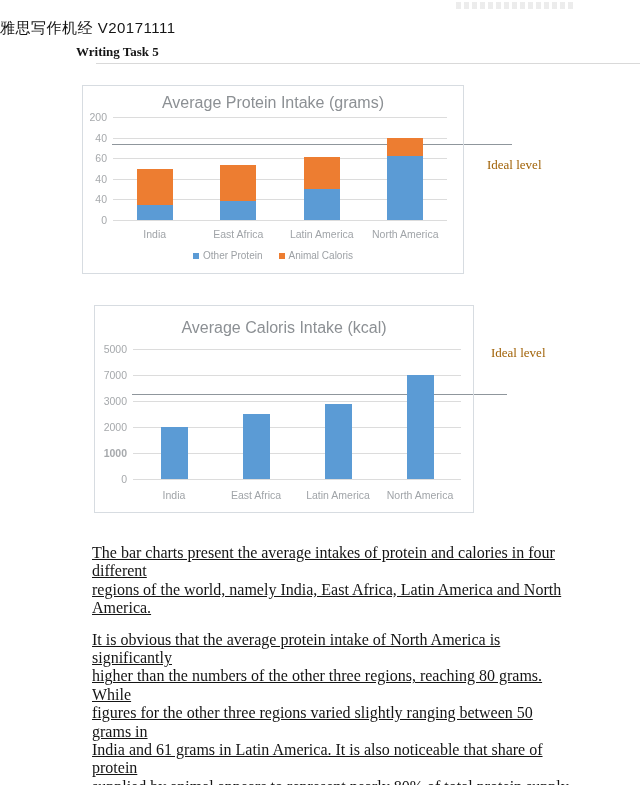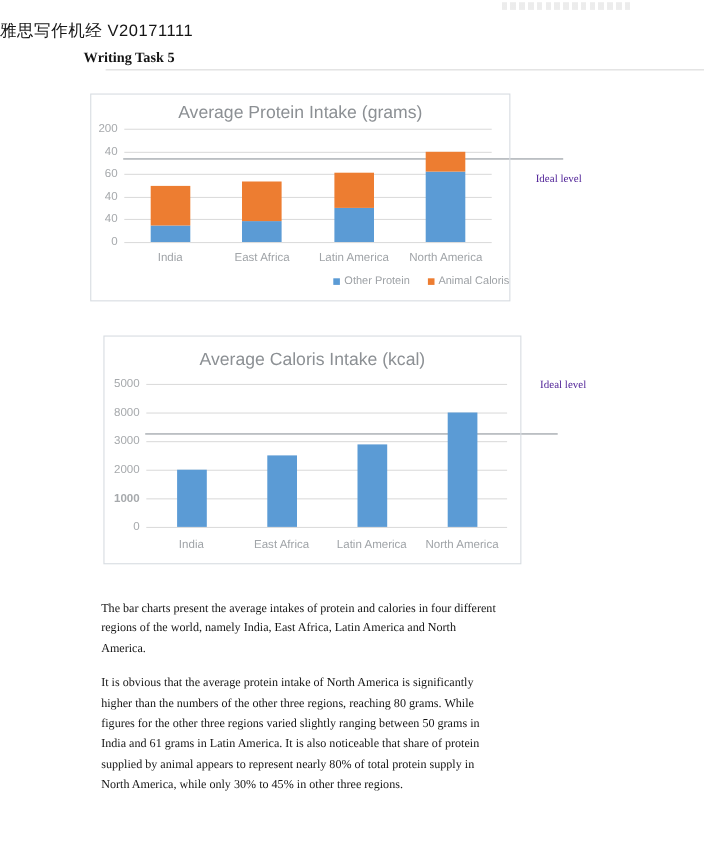--- a/index.html
+++ b/index.html
@@ -62,42 +62,43 @@
   }
   .bar-seg { position: absolute; }
   .cat-label {
     position: absolute; width: 90px;
     text-align: center;
     font-family: "Liberation Sans", sans-serif;
     font-size: 10.5px; color: #a0a4a8;
   }
   .legend {
     position: absolute; left: 0; width: 100%;
-    display: flex; justify-content: flex-end; gap: 16px;
+    display: flex; justify-content: center; gap: 16px;
     font-family: "Liberation Sans", sans-serif;
     font-size: 10px; color: #9da1a5;
   }
   .legend-item { display: flex; align-items: center; gap: 4px; }
   .legend-swatch { width: 6px; height: 6px; }
 
   .ideal-line { position: absolute; height: 1px; background: #8f969c; }
   .ideal-label {
     position: absolute;
     font-family: "Liberation Serif", serif;
-    font-size: 10px; color: #4c1d95;
+    font-size: 13px; color: #a16207;
   }
   #chart1 .ideal-label { left: 405px; top: 72px; }
   #chart2 .ideal-label { left: 397px; top: 40px; }
 
   
   .essay { position: absolute; left: 92px; top: 544px; width: 482px; }
   .essay p {
     margin: 0 0 13px 0;
-    font-size: 11px; line-height: 18.4px; color: #151515;
+    font-size: 16px; line-height: 18.4px; color: #151515;
     white-space: pre-line;
+    text-decoration: underline;
   }
 </style>
 </head>
 <body>
 
 <div class="page">
 
   <div class="watermark"></div>
 
   <h1 class="doc-title">雅思写作机经  V20171111</h1>
@@ -152,21 +153,21 @@
         <div class="chart-title" style="top: 13px;">Average Caloris Intake (kcal)</div>
         <div class="gridline" style="left: 38px; width: 328px; top: 173px;"></div>
         <div class="ytick" style="left: 0px; width: 32px; top: 167px;">0</div>
         <div class="gridline" style="left: 38px; width: 328px; top: 147px;"></div>
         <div class="ytick" style="left: 0px; width: 32px; top: 141px; font-weight: bold;">1000</div>
         <div class="gridline" style="left: 38px; width: 328px; top: 121px;"></div>
         <div class="ytick" style="left: 0px; width: 32px; top: 115px;">2000</div>
         <div class="gridline" style="left: 38px; width: 328px; top: 95px;"></div>
         <div class="ytick" style="left: 0px; width: 32px; top: 89px;">3000</div>
         <div class="gridline" style="left: 38px; width: 328px; top: 69px;"></div>
-        <div class="ytick" style="left: 0px; width: 32px; top: 63px;">8000</div>
+        <div class="ytick" style="left: 0px; width: 32px; top: 63px;">7000</div>
         <div class="gridline" style="left: 38px; width: 328px; top: 43px;"></div>
         <div class="ytick" style="left: 0px; width: 32px; top: 37px;">5000</div>
         <div class="bar-seg" style="left: 65.5px; top: 121px; width: 27px; height: 52px; background: rgb(91, 155, 213);"></div>
         <div class="cat-label" style="left: 34px; top: 183px;">India</div>
         <div class="bar-seg" style="left: 147.5px; top: 108px; width: 27px; height: 65px; background: rgb(91, 155, 213);"></div>
         <div class="cat-label" style="left: 116px; top: 183px;">East Africa</div>
         <div class="bar-seg" style="left: 229.5px; top: 97.6px; width: 27px; height: 75.4px; background: rgb(91, 155, 213);"></div>
         <div class="cat-label" style="left: 198px; top: 183px;">Latin America</div>
         <div class="bar-seg" style="left: 311.5px; top: 69px; width: 27px; height: 104px; background: rgb(91, 155, 213);"></div>
         <div class="cat-label" style="left: 280px; top: 183px;">North America</div>

